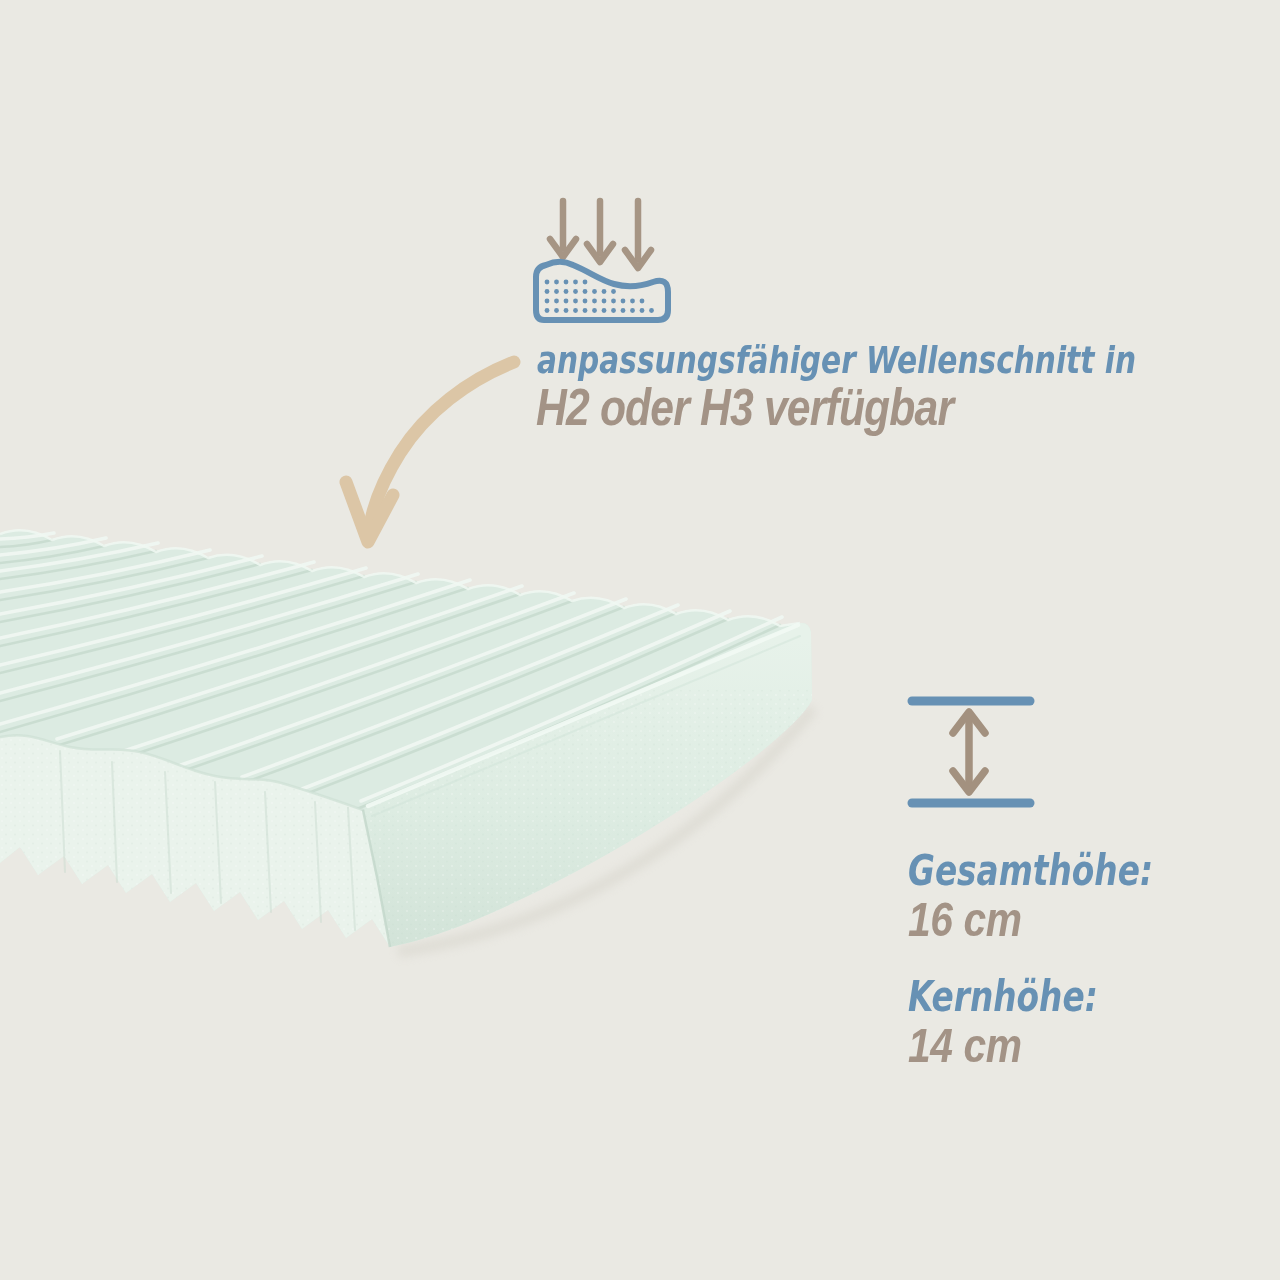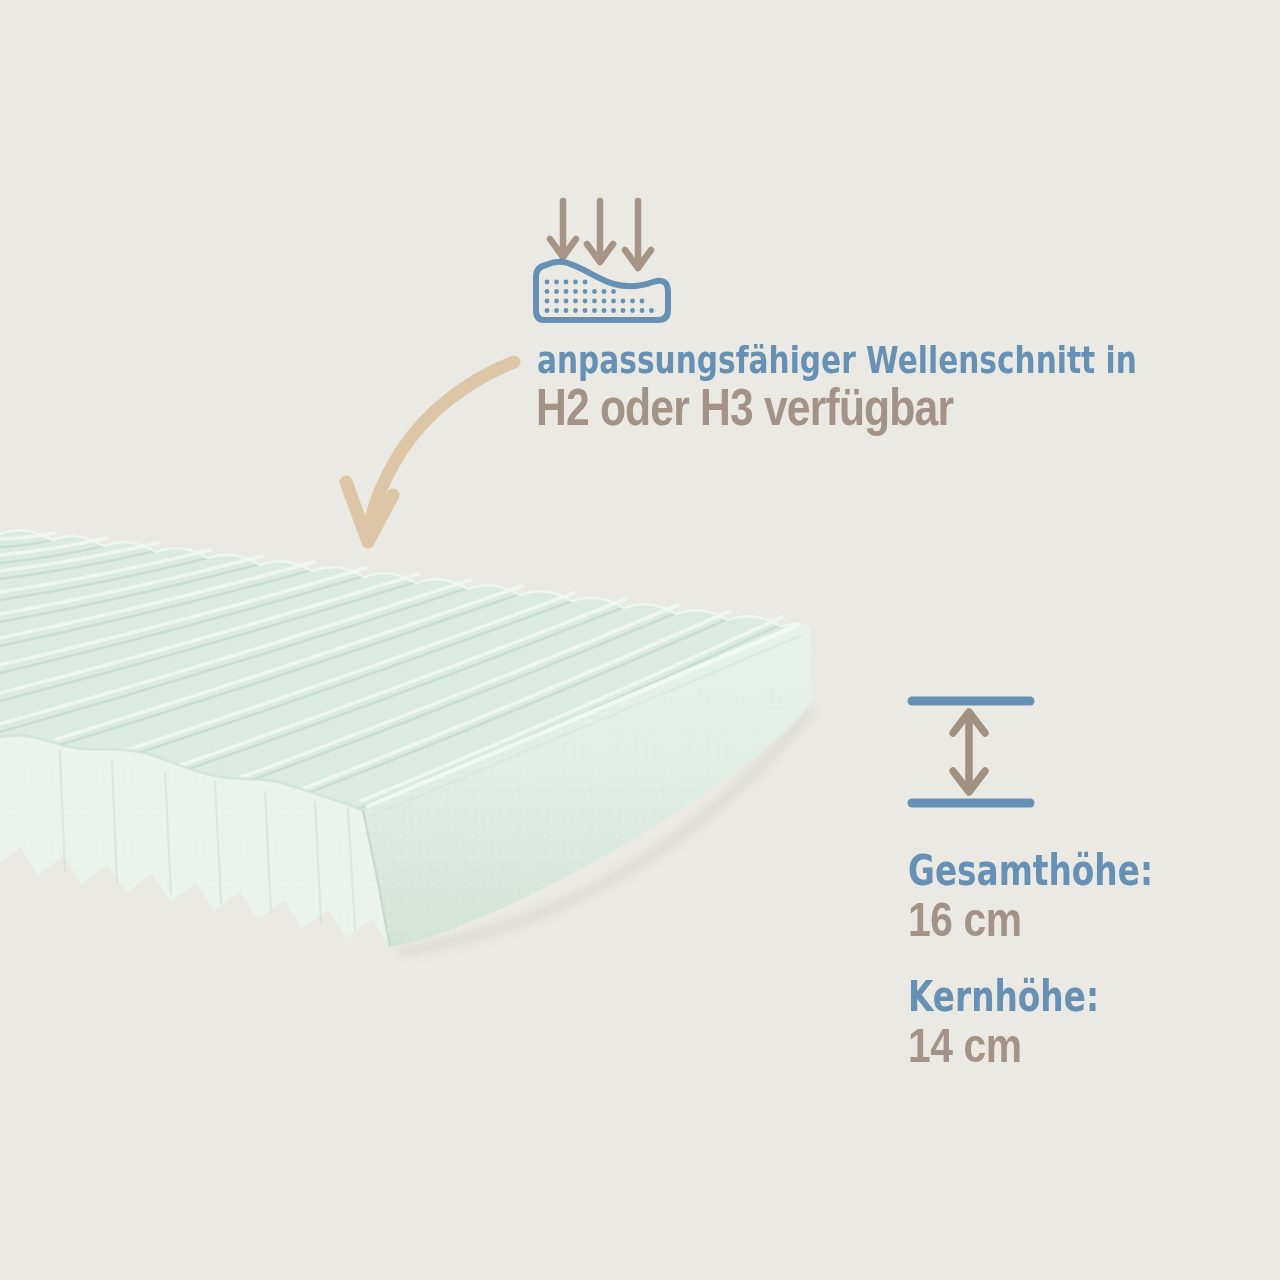--- a/index.html
+++ b/index.html
@@ -1,19 +1,20 @@
 <!DOCTYPE html>
 <html><head>
 <meta charset="utf-8">
 <style>
   html,body{margin:0;padding:0;}
   .stage{
     position:relative;width:1280px;height:1280px;overflow:hidden;
     background:#eae9e3;
     font-family:"DejaVu Sans",sans-serif;
+    font-style:italic;
   }
   .abs{position:absolute;}
   .callout-line1{
     left:537px;top:339px;
     font-weight:700;font-size:38px;line-height:42px;color:#6791b4;
     transform:scaleX(.78);transform-origin:left top;white-space:nowrap;
     letter-spacing:0px;
   }
   .callout-line2{
     left:536px;top:381px;

